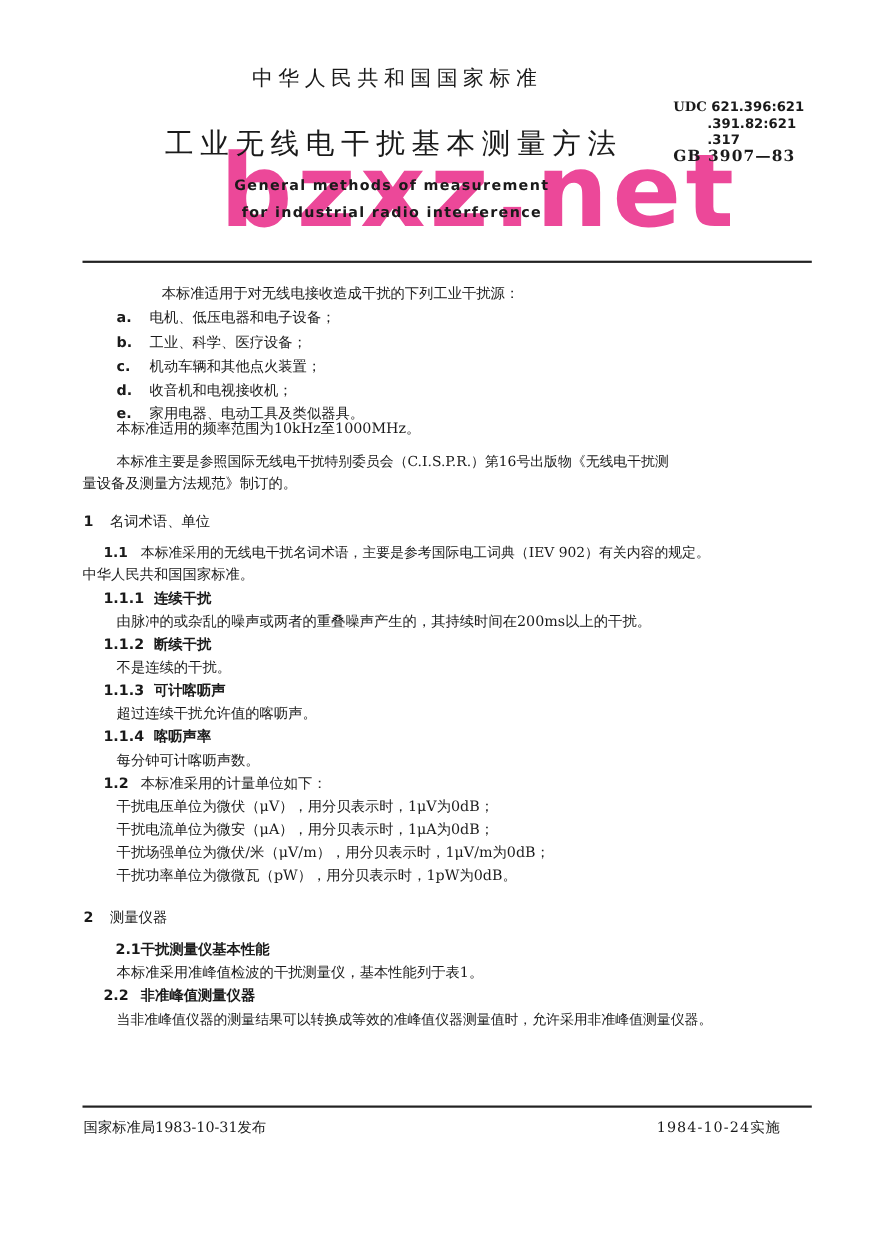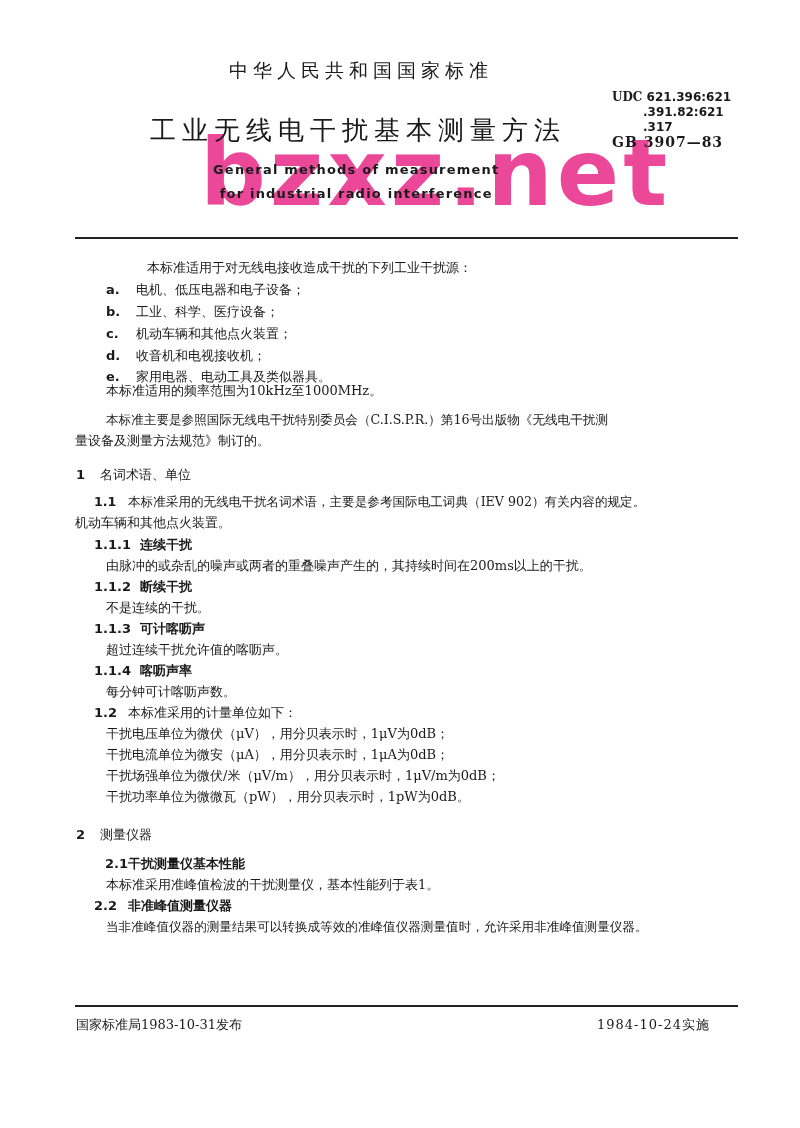--- a/index.html
+++ b/index.html
@@ -70,21 +70,21 @@
 <div class="abs body-text" style="left:106px; top:410px; font-size:12.6px;">本标准主要是参照国际无线电干扰特别委员会（C.I.S.P.R.）第16号出版物《无线电干扰测</div>
 <div class="abs body-text" style="left:75px; top:431px;">量设备及测量方法规范》制订的。</div>
 
 <div class="abs body-text" style="left:76px; top:465px;">
   <span class="num" style="width:24px;">1</span><span>名词术语、单位</span>
 </div>
 
 <div class="abs body-text" style="left:94px; top:492px; font-size:12.6px;">
   <span class="num" style="width:34px;">1.1</span><span>本标准采用的无线电干扰名词术语，主要是参考国际电工词典（IEV 902）有关内容的规定。</span>
 </div>
-<div class="abs body-text" style="left:75px; top:513px;">机动车辆和其他点火装置。</div>
+<div class="abs body-text" style="left:75px; top:513px;">中华人民共和国国家标准。</div>
 
 <div class="abs body-text bold" style="left:94px; top:535px;">
   <span class="num" style="width:46px;">1.1.1</span><span>连续干扰</span>
 </div>
 <div class="abs body-text" style="left:106px; top:556px;">由脉冲的或杂乱的噪声或两者的重叠噪声产生的，其持续时间在200ms以上的干扰。</div>
 
 <div class="abs body-text bold" style="left:94px; top:577px;">
   <span class="num" style="width:46px;">1.1.2</span><span>断续干扰</span>
 </div>
 <div class="abs body-text" style="left:106px; top:598px;">不是连续的干扰。</div>

